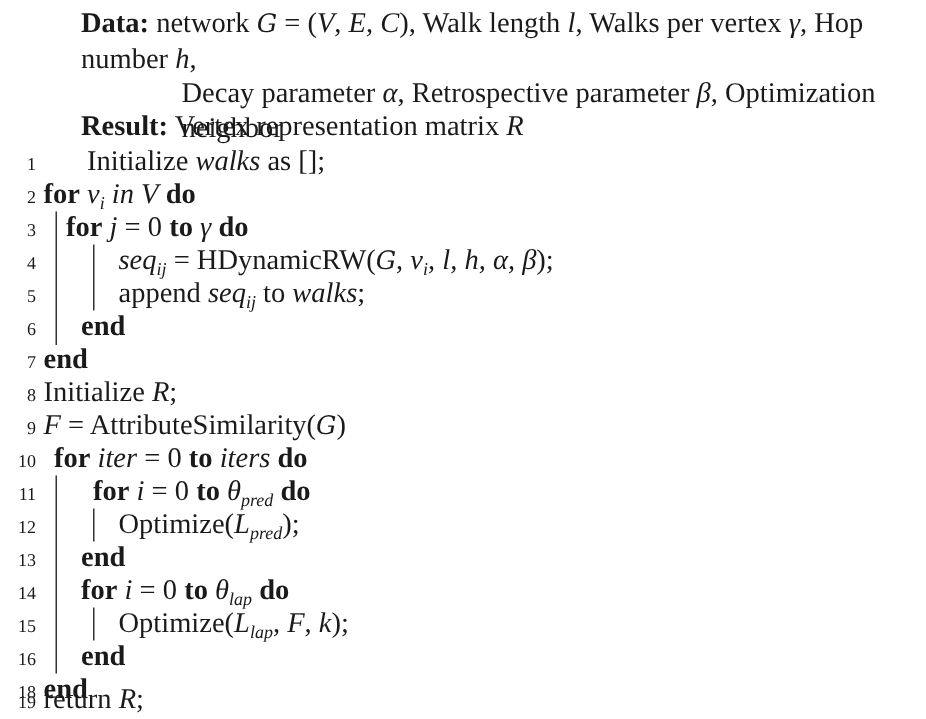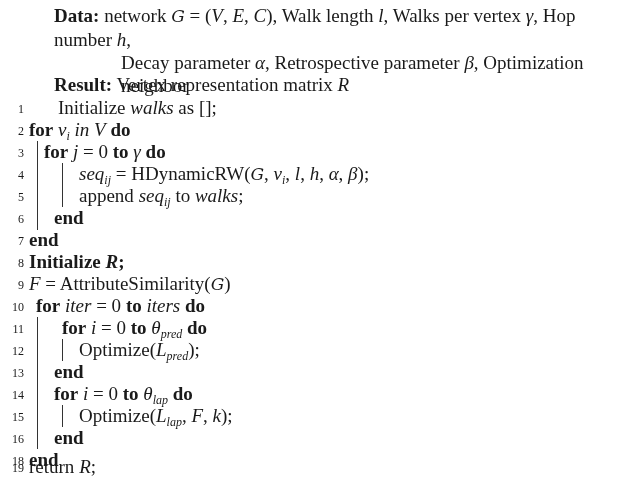--- a/index.html
+++ b/index.html
@@ -64,21 +64,21 @@
     <span class="code" style="left:54px;"><b>end</b></span>
   </div>
 
   <div class="line" style="top:229px;">
     <span class="ln">7</span>
     <span class="code" style="left:29px;"><b>end</b></span>
   </div>
 
   <div class="line" style="top:251px;">
     <span class="ln">8</span>
-    <span class="code" style="left:29px;font-weight:bold;">Initialize <i>R</i>;</span>
+    <span class="code" style="left:29px;">Initialize <i>R</i>;</span>
   </div>
 
   <div class="line" style="top:273px;">
     <span class="ln">9</span>
     <span class="code" style="left:29px;"><i>F</i> = AttributeSimilarity(<span class="cal">G</span>)</span>
   </div>
 
   <div class="line" style="top:295px;">
     <span class="ln">10</span>
     <span class="code" style="left:36px;"><b>for</b> <i>iter</i> = 0 <b>to</b> <i>iters</i> <b>do</b></span>

